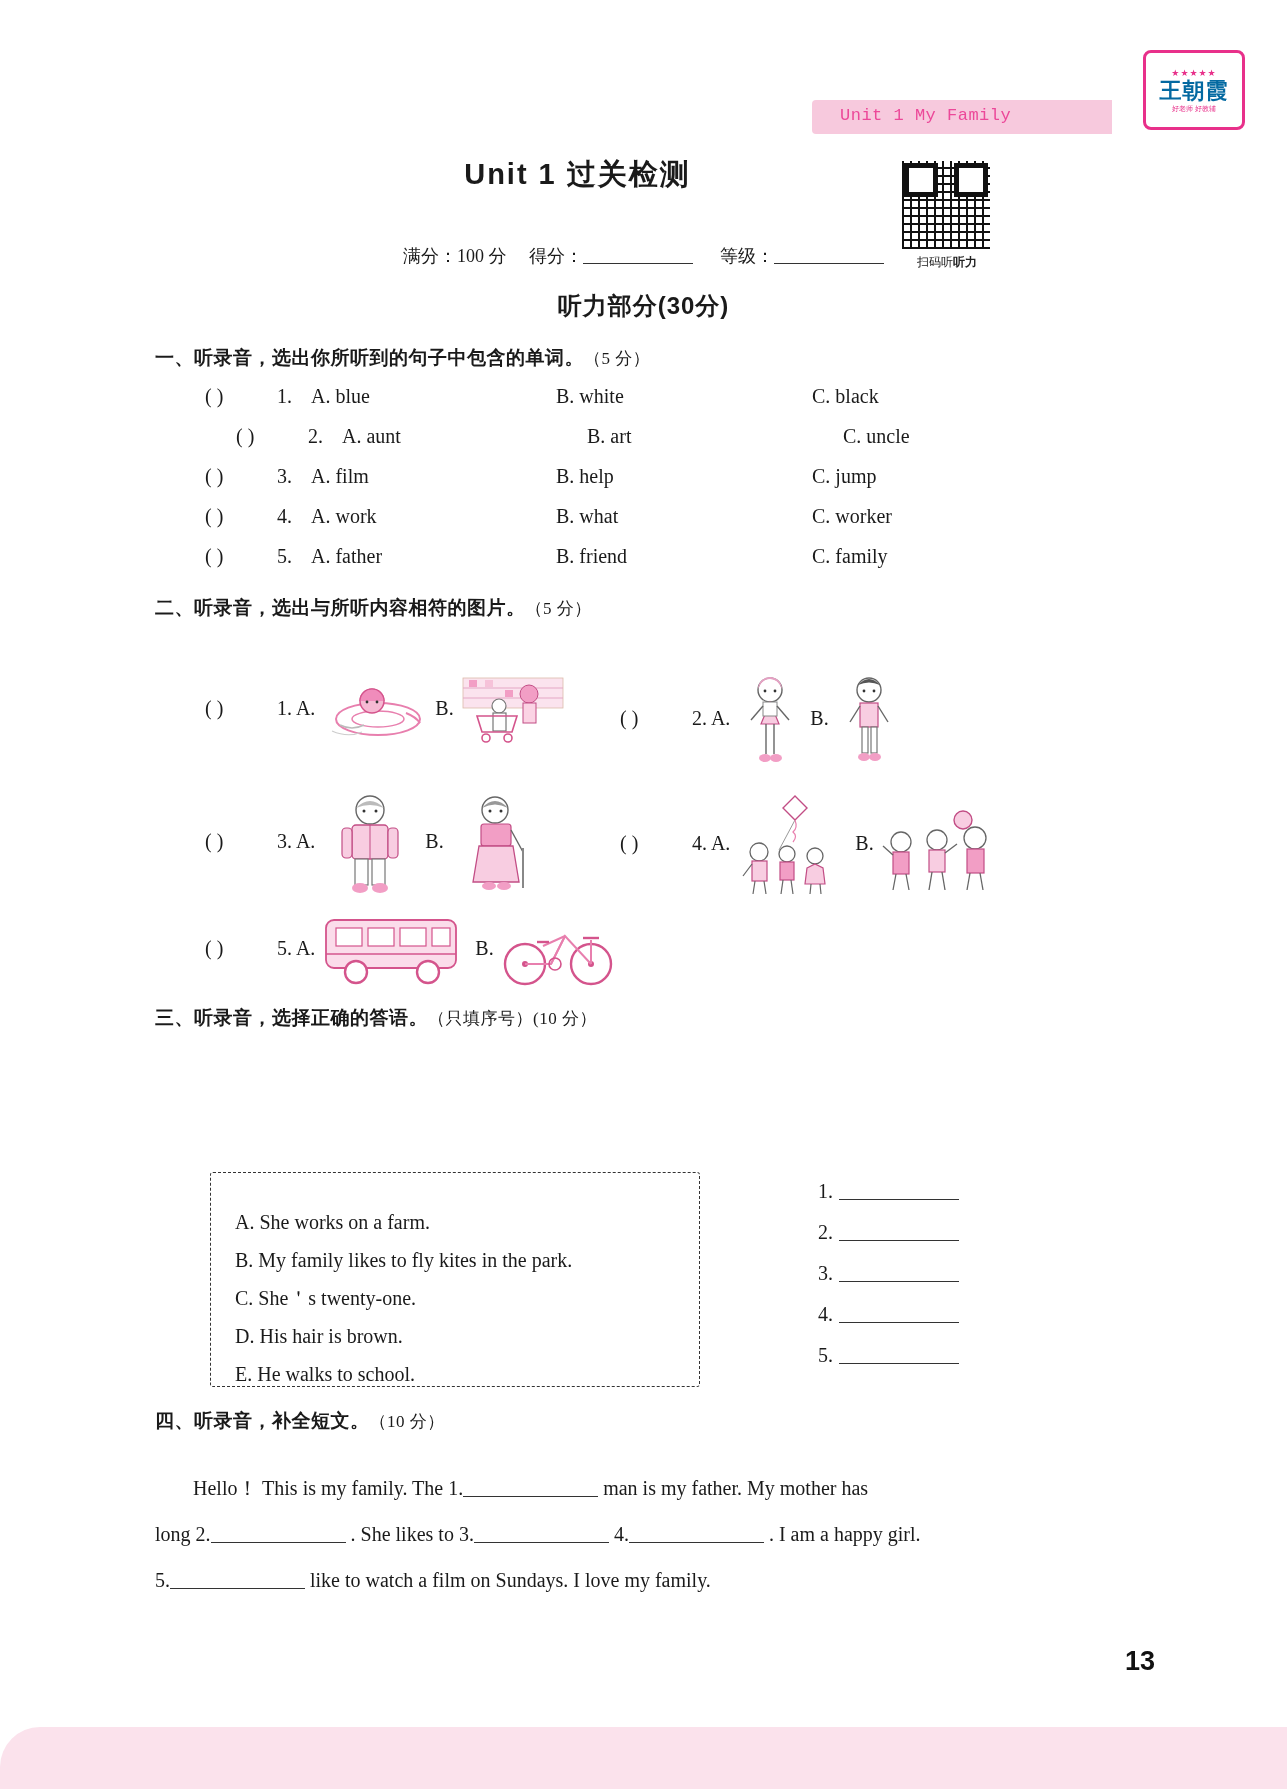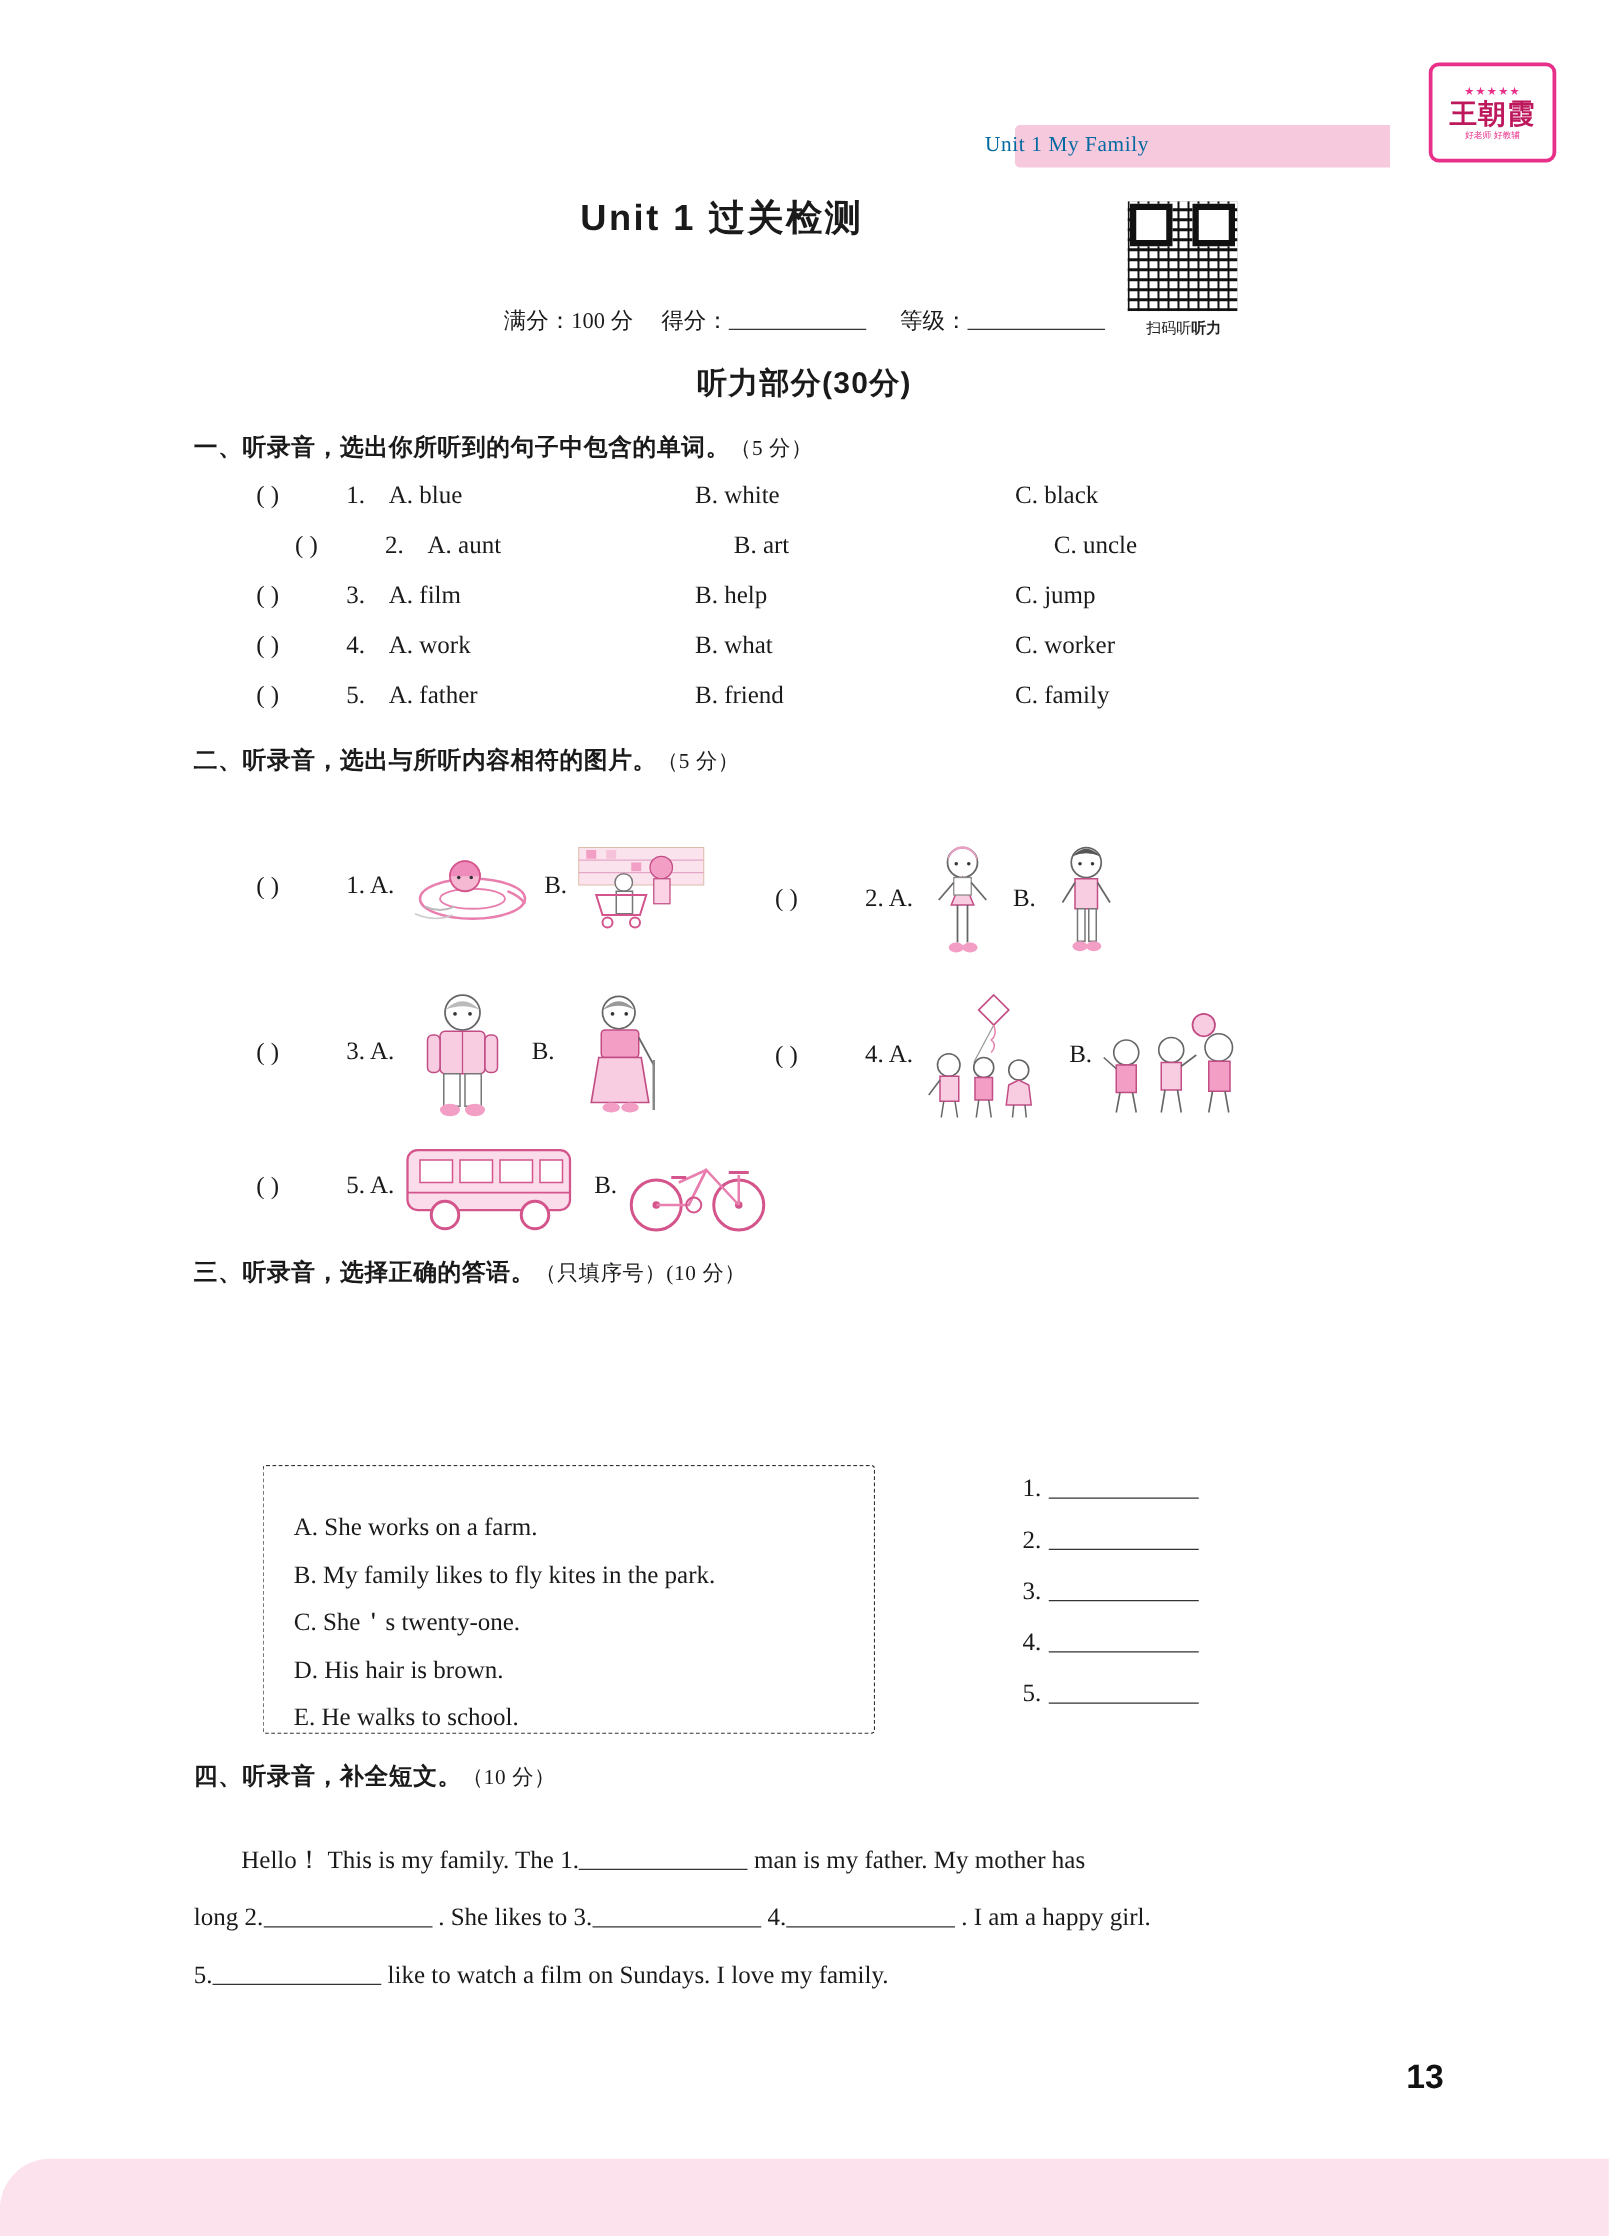--- a/index.html
+++ b/index.html
@@ -27,24 +27,24 @@
     top: 100px;
     left: 812px;
     width: 300px;
     height: 34px;
     background: #f7c9dd;
     border-radius: 4px 0 0 4px;
   }
   .header-tab-label {
     position: absolute;
     top: 106px;
-    left: 788px;
-    font-family: Liberation Serif, serif;
+    left: 840px;
+    font-family: Liberation Mono, monospace;
     font-size: 17px;
-    color: #0369a1;
+    color: #ec4899;
     letter-spacing: 0.5px;
   }
   .brand-seal {
     position: absolute;
     top: 50px;
     right: 42px;
     width: 102px;
     height: 80px;
     border: 3px solid #e8308a;
     border-radius: 8px;
@@ -55,21 +55,21 @@
     justify-content: center;
     box-sizing: border-box;
   }
   .brand-seal .stars {
     color: #e8308a;
     font-size: 9px;
     letter-spacing: 1px;
     line-height: 10px;
   }
   .brand-seal .brand-name {
-    color: #be185d;
+    color: #0369a1;
     font-size: 22px;
     font-weight: bold;
     font-family: "Liberation Sans", sans-serif;
     line-height: 26px;
     letter-spacing: 1px;
   }
   .brand-seal .brand-sub {
     color: #e8308a;
     font-size: 7px;
     font-family: "Liberation Sans", sans-serif;

